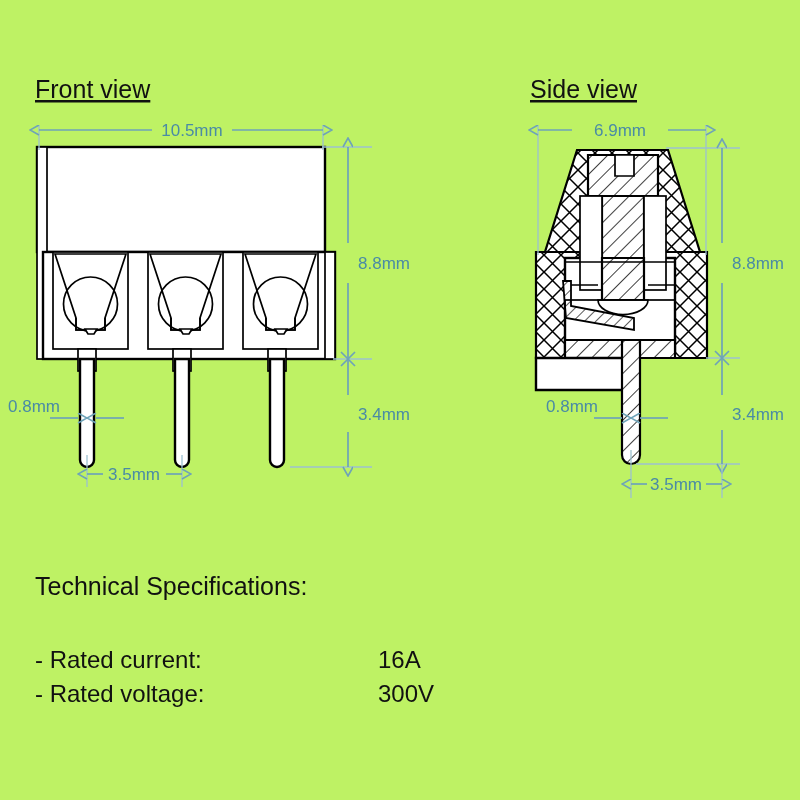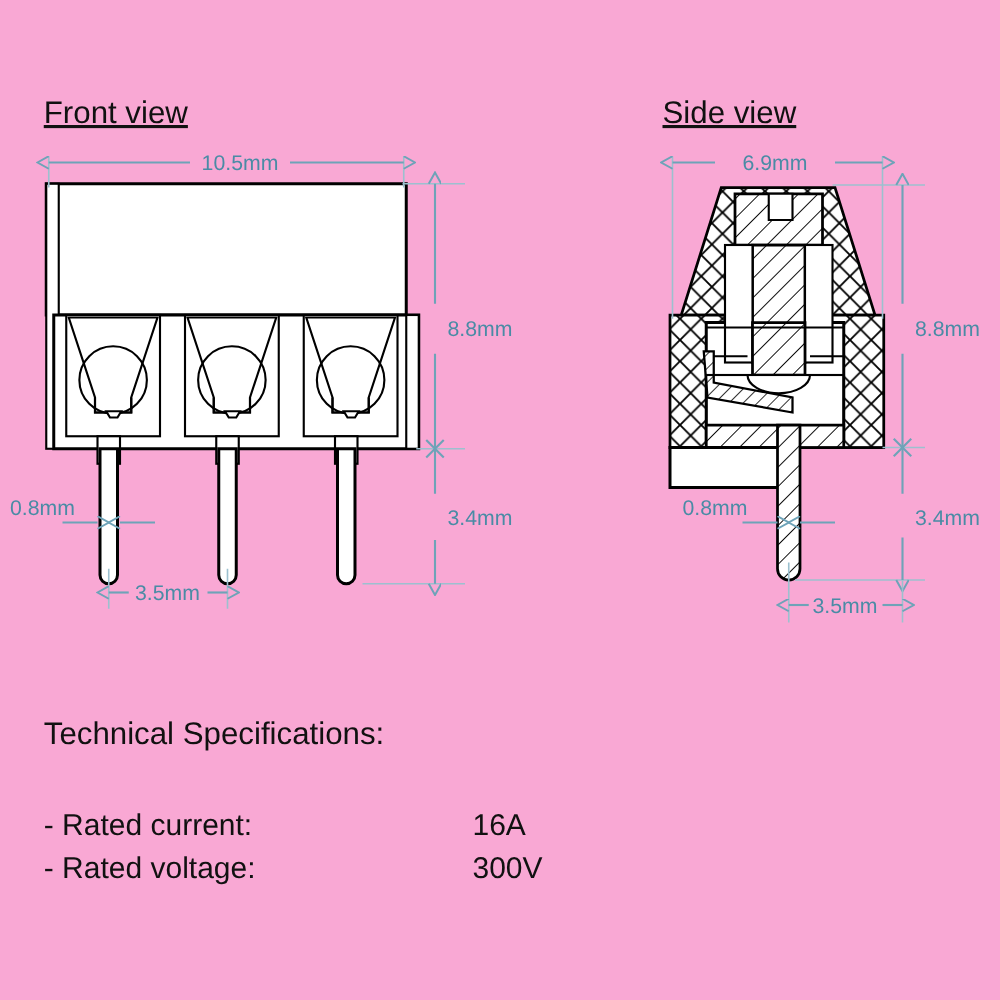--- a/index.html
+++ b/index.html
@@ -1,18 +1,18 @@
 <!DOCTYPE html>
 <html><head>
 <meta charset="utf-8">
 <style>
   html,body{margin:0;padding:0;background:#ffffff;}
   body{width:800px;height:800px;overflow:hidden;
        font-family:"Liberation Sans","DejaVu Sans",sans-serif;color:#000;}
-  #sheet{position:relative;width:800px;height:800px;background:#f9a8d4;}
+  #sheet{position:relative;width:800px;height:800px;background:#bef264;}
   svg{display:block;}
   .vt{font-family:"Liberation Sans","DejaVu Sans",sans-serif;}
   .view-title{font-size:25px;fill:#111111;text-decoration:underline;}
   .dim-text{font-size:17px;fill:#4a8ba5;}
   .spec-head{font-size:25px;fill:#111111;}
   .spec-text{font-size:24px;fill:#111111;}
   .ol-thin{fill:none;stroke:#000000;stroke-width:1.7;}
   .fillw{fill:#ffffff;stroke:#000000;stroke-width:2.4;}
   .fillw-thin{fill:#ffffff;stroke:#000000;stroke-width:1.7;}
   .dl{stroke:#6ea3b8;stroke-width:1.7;fill:none;}

